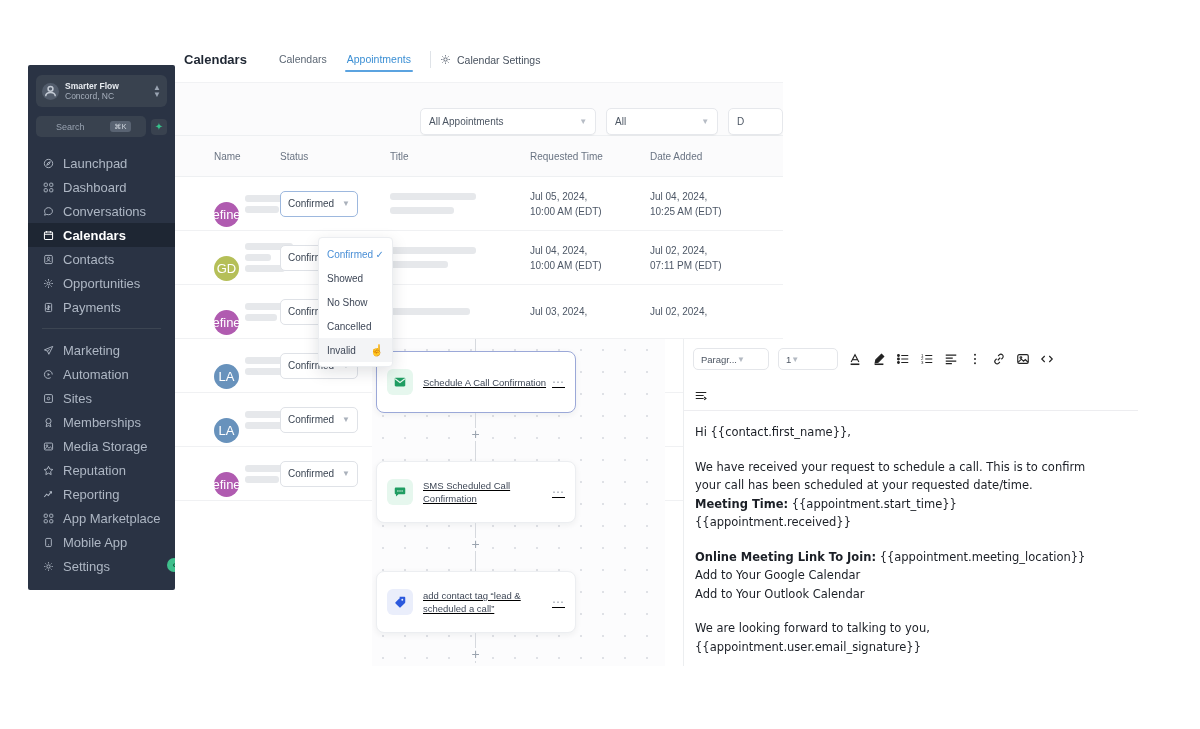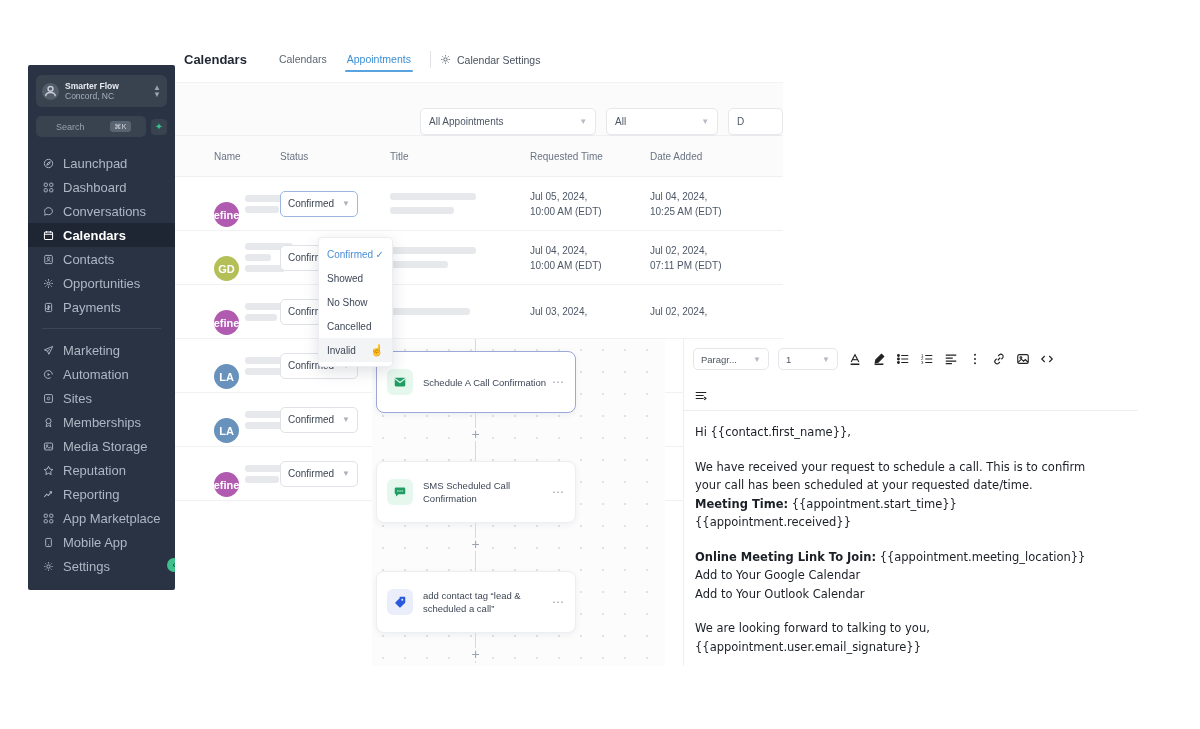--- a/index.html
+++ b/index.html
@@ -138,21 +138,21 @@
   .c-req  { width: 120px; }
   .c-date { width: 120px; }
 
   .trow {
     height: 54px; display: flex; align-items: center;
     border-bottom: 1px solid #f0f1f3; background:#fff;
   }
   .avacell { width: 105px; padding-left: 39px; display: flex; align-items: center; }
   .ava {
     width: 25px; height: 25px; border-radius: 50%;
-    color: #fff; font-size: 11px; font-weight: bold;
+    color: #fff; font-size: 13px; font-weight: normal;
     display:flex; align-items:center; justify-content:center;
     flex: 0 0 25px;
     margin-top: 22px;
   }
   .redact {
     background: #e6e8eb; border-radius: 3px; height: 7px;
   }
   .redact-col { margin-left: 6px; display:flex; flex-direction:column; gap:4px; }
 
   .statcell { width: 110px; }
@@ -200,21 +200,21 @@
     overflow: hidden;
   }
   .wf-line {
     position:absolute; left: 103px; width: 1px; background: #d6d9de;
   }
   .node {
     position: absolute; left: 4px; width: 200px; height: 62px;
     background: #fff; border-radius: 8px;
     border: 1px solid #eceef1;
     box-shadow: 0 2px 6px rgba(20,26,42,.06);
-    display: flex; align-items: center; padding: 0 10px;
+    display: flex; align-items: center; padding: 0 10px; text-decoration: underline;
   }
   .node.selected { border: 1.5px solid #9ba8d8; }
   .node-ic {
     width: 26px; height: 26px; border-radius: 6px;
     display:flex; align-items:center; justify-content:center;
     flex: 0 0 26px;
   }
   .ic-green { background: #e6f7ee; }
   .ic-blue  { background: #eaeefb; }
   .node-ic svg { width: 14px; height: 14px; display:block; }
@@ -237,21 +237,21 @@
     border-left: 1px solid #eceef0;
     overflow: hidden;
   }
   .etoolbar {
     padding: 9px 9px 6px 9px;
     border-bottom: 1px solid #ededf0;
     display: flex; flex-wrap: wrap; align-items: center; gap: 9px;
   }
   .tb-sel {
     height: 22px; border: 1px solid #e4e6ea; border-radius: 5px;
-    display: flex; align-items: center; justify-content: space-between;
+    display: flex; align-items: center; justify-content: flex-start;
     padding: 0 7px; font-size: 9.5px; color: #4d5663;
   }
   .tb-sel.w1 { width: 76px; }
   .tb-sel.w2 { width: 60px; }
   .tb-sel .chev { color:#b3b9c2; font-size:8px; }
   .tb-ic {
     width: 15px; height: 16px; display:flex; align-items:center; justify-content:center;
     color:#2f3742;
   }
   .tb-ic svg { width: 14px; height: 14px; display:block; }

